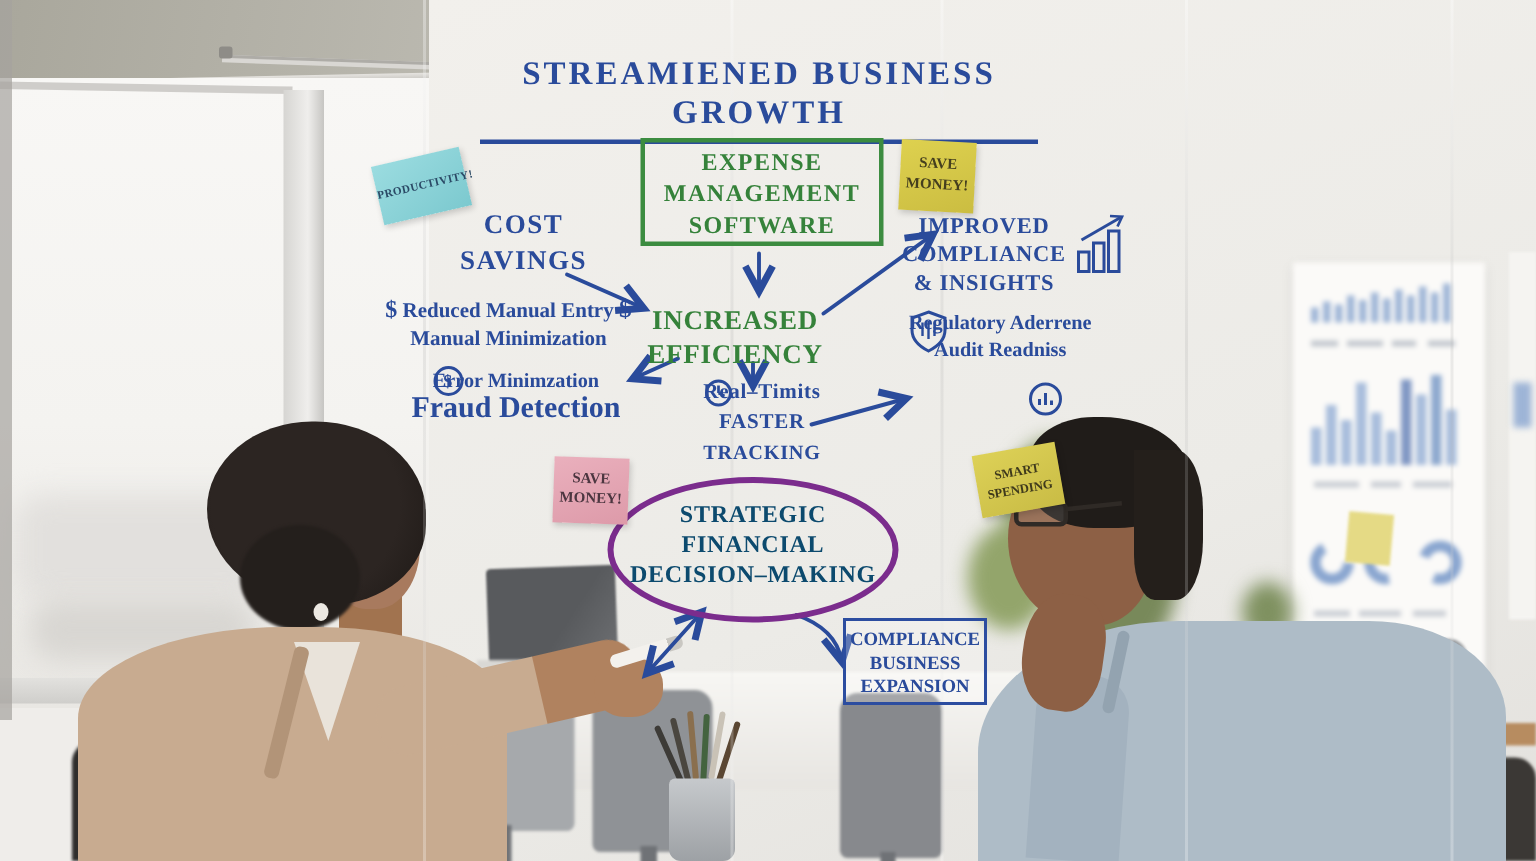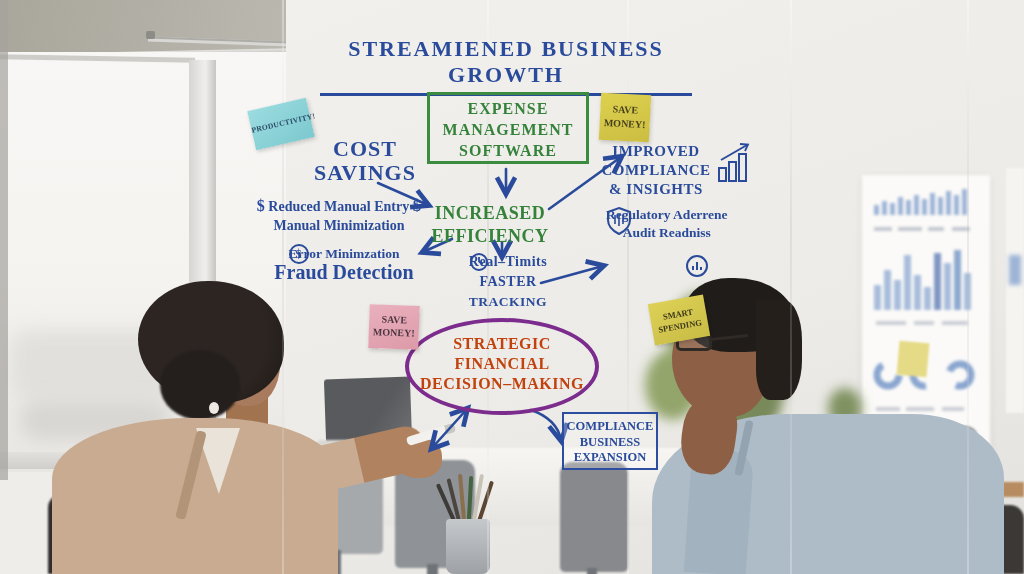--- a/index.html
+++ b/index.html
@@ -100,26 +100,26 @@
   .m-hand{left:682px;top:396px;width:54px;height:78px;background:#8d6045;border-radius:45% 40% 40% 45%;transform:rotate(8deg);z-index:27;}
   .m-body{left:652px;top:414px;width:352px;height:160px;background:#aebcc7;
     border-radius:38% 26% 0 0 / 55% 40% 0 0;z-index:26;filter:blur(.5px);}
   .m-sleeve{left:688px;top:450px;width:62px;height:124px;background:#a3b2bf;border-radius:24px 24px 0 0;transform:rotate(4deg);z-index:27;}
   .m-collar{left:740px;top:420px;width:8px;height:56px;background:#93a3b0;transform:rotate(12deg);z-index:27;border-radius:4px;}
 
   
   .dg{z-index:50;font-weight:bold;}
   .blue{color:#2a4b9b;}
   .green{color:#35823a;}
-  .purple{color:#c2410c;}
+  .purple{color:#0c4a6e;}
   .title{left:320px;top:36px;width:372px;text-align:center;font-size:22px;letter-spacing:2px;
     border-bottom:3px solid #2a4b9b;padding-bottom:5px;}
   .expense-box{left:427px;top:92px;width:162px;height:72px;border:3.5px solid #3c8c40;
     text-align:center;font-size:16px;line-height:21px;padding-top:3px;letter-spacing:1px;}
-  .cost-savings{left:300px;top:137px;width:130px;text-align:center;font-size:22px;line-height:24px;letter-spacing:1px;}
+  .cost-savings{left:284px;top:137px;width:130px;text-align:center;font-size:18px;line-height:24px;letter-spacing:1px;}
   .improved{left:592px;top:142px;width:128px;text-align:center;font-size:15px;line-height:19px;letter-spacing:.5px;}
   .reduced{left:244px;top:196px;width:190px;text-align:center;font-size:14px;line-height:19px;}
   .efficiency{left:424px;top:202px;width:132px;text-align:center;font-size:18px;line-height:23px;letter-spacing:.5px;}
   .regulatory{left:606px;top:206px;width:176px;z-index:50;}
   .reg-text{position:static;display:inline-block;margin-left:0;text-align:center;font-size:13.5px;line-height:18px;}
   .errormin{left:256px;top:244px;width:176px;text-align:center;font-size:13.5px;line-height:19px;}
   .circle-dollar{position:static;display:inline-block;width:20px;height:20px;border:2.2px solid #2a4b9b;border-radius:50%;
     font-size:12px;line-height:17px;text-align:center;vertical-align:-4px;margin-right:4px;}
   .faster{left:446px;top:252px;width:124px;text-align:center;font-size:14px;line-height:20px;letter-spacing:.5px;}
   .analytics{left:610px;top:254px;width:150px;text-align:center;font-size:13.5px;line-height:18px;}

